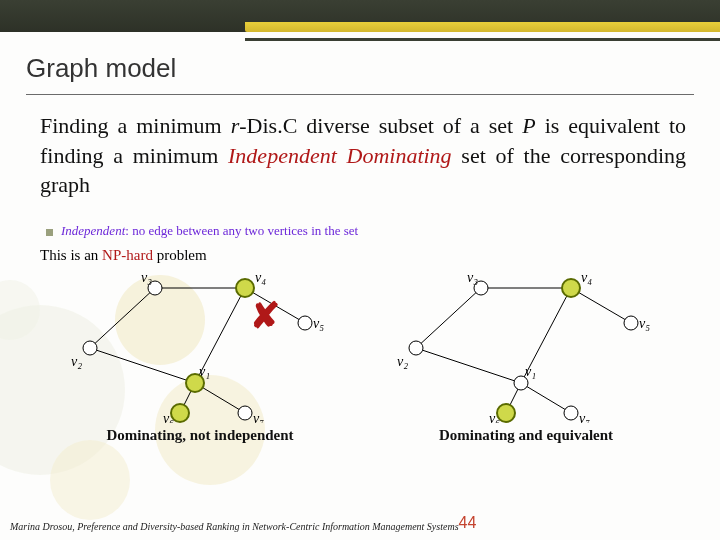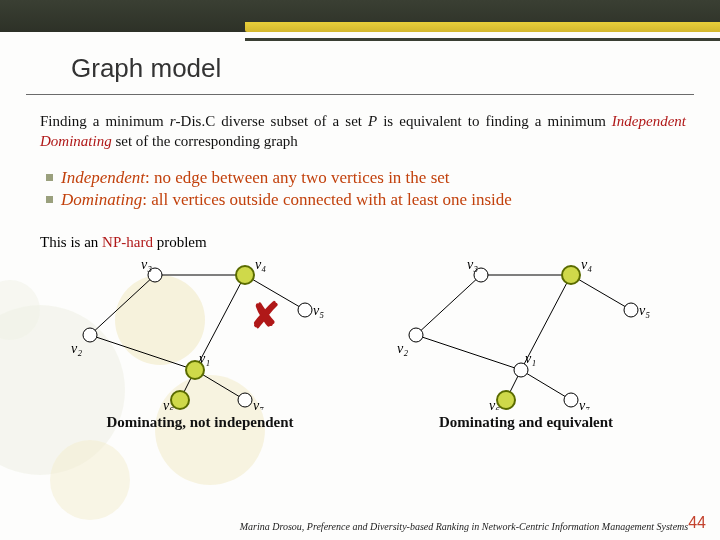--- a/index.html
+++ b/index.html
@@ -24,52 +24,51 @@
     width: 66%; height: 10px;
     background: linear-gradient(180deg,#e9cf3a,#d4b82e);
     border-bottom-left-radius: 2px;
   }
   .accentline { height: 3px; background: #3a3f33; margin-top: 6px; width: 66%; float: right; }
   .clr { clear: both; }
   .title {
     font-size: 26px; color: #333; font-style: normal;
     padding: 12px 0 6px 26px; font-family: Verdana, Geneva, sans-serif;
     font-weight: 400;
-    margin-left: 45px;
   }
   .hr { height: 1px; background: #6b6b6b; margin: 4px 26px 0 26px; }
   .content { position: relative; z-index: 2; padding: 16px 34px 0 40px; }
   .para {
-    font-size: 15px; color: #111; line-height: 1.35;
-    text-align: justify; margin-bottom: 16px;
+    font-size: 22px; color: #111; line-height: 1.35;
+    text-align: justify; margin-bottom: 23px;
   }
   .para .em { font-style: italic; }
   .para .red-em { font-style: italic; color: #b01818; }
-  .bullets { font-size: 17px; color: #c2410c; padding-left: 6px; margin-bottom: 24px; }
+  .bullets { font-size: 13px; color: #6d28d9; padding-left: 6px; margin-bottom: 8px; }
   .bullets .row { display: flex; gap: 8px; margin: 2px 0; }
   .bullets .sq { width: 7px; height: 7px; background: #9aa07d; margin-top: 6px; flex: 0 0 7px; }
   .bullets .txt .kw { font-style: italic; }
   .np { font-size: 15px; margin-top: 2px; }
   .np .hard { color: #b01818; }
   .graphs { display: flex; gap: 0; margin-top: 4px; justify-content: space-between; }
   .graphbox { width: 320px; text-align: center; }
   .cap { font-size: 15px; font-weight: 700; color: #111; margin-top: 4px; font-family: Liberation Serif, serif; }
   .xmark {
     position: absolute; left: 250px; top: 295px;
     font-size: 36px; color: #b01818; font-weight: 700;
     z-index: 5; font-family: Arial, sans-serif;
   }
   svg.graph { display: block; margin: 0 auto; }
   .v-node { fill: #fff; stroke: #000; stroke-width: 1; }
   .v-sel  { fill: #cfd94a; stroke: #5a6b00; stroke-width: 2; }
   .v-lbl  { font: italic 14px 'Times New Roman', serif; fill: #000; }
   .edge   { stroke: #000; stroke-width: 1; fill: none; }
   .footer {
     position: absolute; bottom: 8px; left: 10px; right: 14px;
-    display: flex; justify-content: flex-end; align-items: flex-end;
+    display: flex; justify-content: flex-start; align-items: flex-end;
     font-size: 10px; color: #222;
   }
   .footer .ref { font-style: italic; font-family: Georgia, serif; }
   .footer .pg { font-size: 16px; color: #c4432e; font-family: Verdana, sans-serif; }
 </style>
 </head>
 <body>
 
 <svg class="bg-deco" viewBox="0 0 400 300">
   <circle cx="90" cy="140" r="85" fill="#c9cfa6" opacity="0.6"></circle>
@@ -90,24 +89,20 @@
 
 <div class="content">
   <p class="para">
     <span>Finding a minimum </span><span class="em">r</span><span>-Dis.C diverse subset of a set </span><span class="em">P</span><span> is equivalent to finding a minimum </span><span class="red-em">Independent Dominating</span><span> set of the corresponding graph</span>
   </p>
 
   <div class="bullets">
     <div class="row">
       <div class="sq"></div>
       <div class="txt"><span class="kw">Independent</span><span>: no edge between any two vertices in the set</span></div>
-    </div>
-    <div class="row">
-      <div class="sq"></div>
-      <div class="txt"><span class="kw">Dominating</span><span>: all vertices outside connected with at least one inside</span></div>
     </div>
   </div>
   <div class="np">
     <span>This is an </span><span class="hard">NP-hard</span><span> problem</span>
   </div>
 
   <div class="graphs">
 
     <div class="graphbox">
       <svg class="graph" width="310" height="155" viewBox="0 0 310 155">

